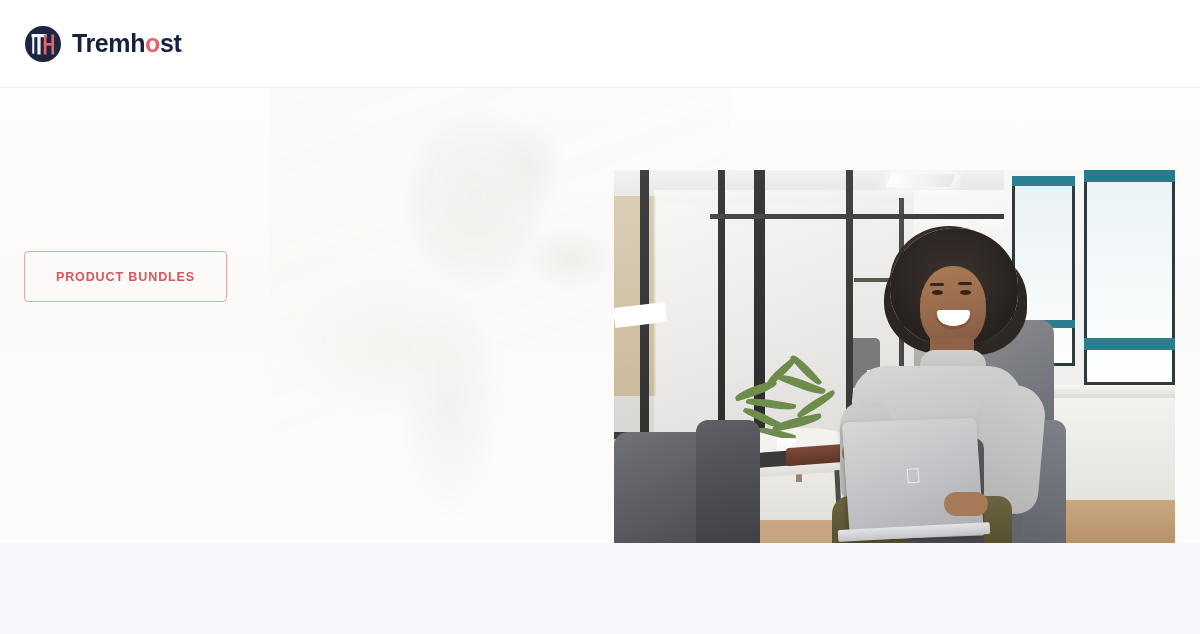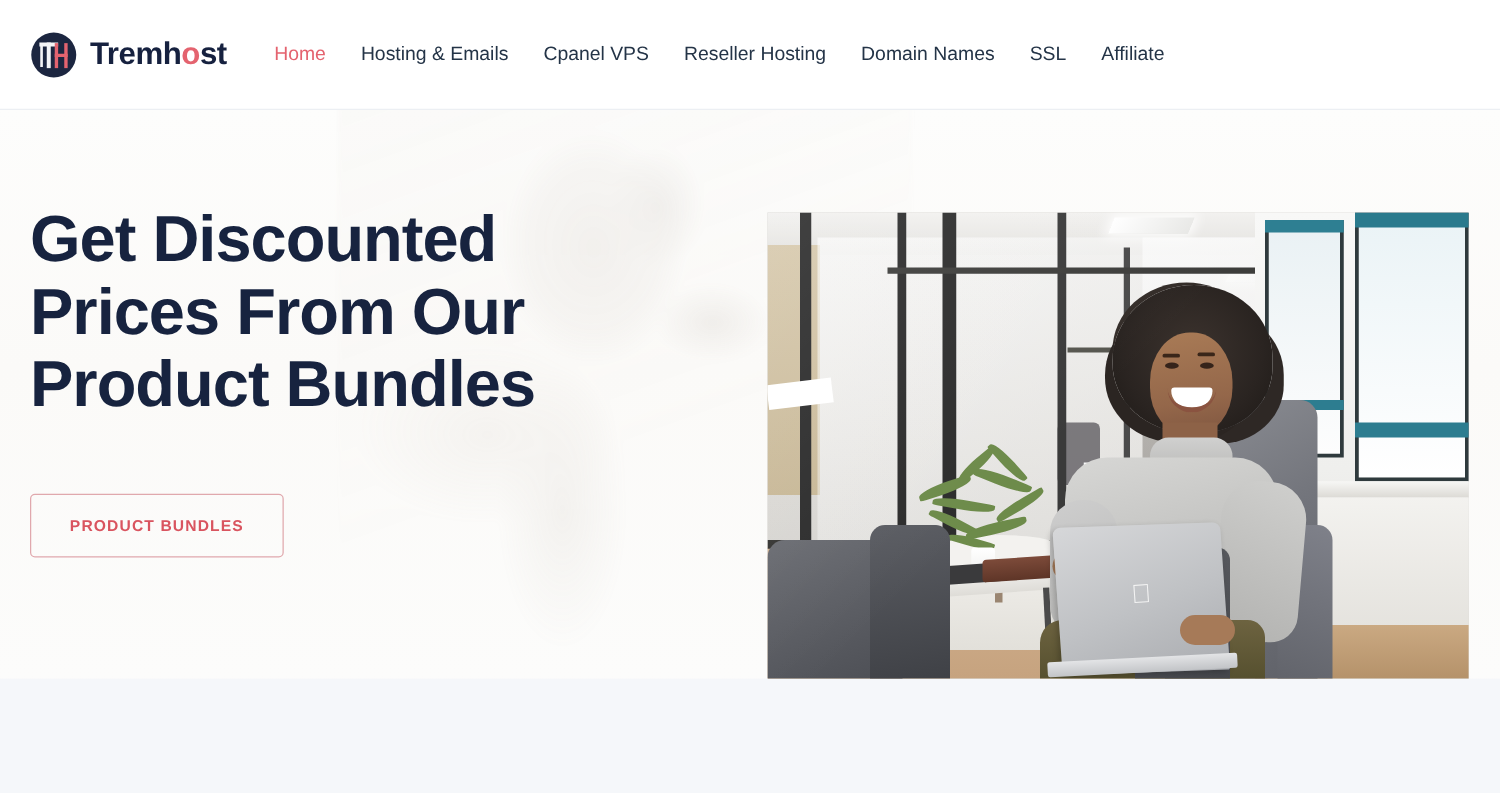--- a/index.html
+++ b/index.html
@@ -11,20 +11,21 @@
   }
 
   
   .site-header{
     position:absolute; top:0; left:0;
     width:1200px; height:88px;
     background:#ffffff;
     border-bottom:1px solid #eceff3;
     display:flex; align-items:center;
     z-index:30;
+    gap:46px;
   }
   .brand{
     display:flex; align-items:center; gap:10px;
     margin-left:24px; cursor:pointer;
     text-decoration:none;
   }
   .brand-mark{
     width:38px; height:38px; position:relative; flex:0 0 38px;
   }
   .brand-name{
@@ -87,21 +88,21 @@
     font-size:52px; line-height:58px; font-weight:bold;
     color:#17233f; letter-spacing:-0.8px;
     max-width:530px;
   }
   .hero-sub{
     margin-top:30px;
     font-size:17px; line-height:28px; color:#565b62;
     max-width:430px;
   }
   .hero-cta{
-    margin-top:58px;
+    margin-top:88px;
     width:203px; height:51px;
     border:1px solid #e0a8ad; border-radius:4px;
     background:transparent; color:#d9545f;
     font-size:12.5px; font-weight:bold; letter-spacing:0.9px;
     display:flex; align-items:center; justify-content:center;
     cursor:pointer;
   }
 
   
   .hero-photo{
@@ -420,38 +421,28 @@
         <rect x="8.2" y="11.6" width="2.1" height="17" fill="#f3f4f6"></rect>
 
         <rect x="19.8" y="9.5" width="2.7" height="20" fill="#e4636f"></rect>
         <rect x="27.4" y="9.5" width="2.7" height="20" fill="#e4636f"></rect>
         <rect x="19.8" y="18" width="10.3" height="2.6" fill="#e4636f"></rect>
       </svg>
     </span>
     <span class="brand-name"><span>Tremh</span><span class="accent">o</span><span>st</span></span>
   </a>
 
-  <nav class="main-nav">
-    <a class="nav-link active">Home</a>
-    <a class="nav-link">Hosting &amp; Emails</a>
-    <a class="nav-link">Cpanel VPS</a>
-    <a class="nav-link">Reseller Hosting</a>
-    <a class="nav-link">Domain Names</a>
-    <a class="nav-link">SSL</a>
-    <a class="nav-link">Affiliate</a>
-  </nav>
 
 </header>
 
 <section class="hero">
 
   <div class="hero-watermark"></div>
 
   <div class="hero-copy">
-    <h1 class="hero-title">Get Discounted Prices From Our Product Bundles</h1>
     <button class="hero-cta">PRODUCT BUNDLES</button>
   </div>
 
   <div class="hero-photo" title="Smiling woman with afro hair in grey turtleneck working on a silver MacBook while seated in a grey armchair in a modern office">
 
     <div class="hp-layer hp-bg"></div>
     <div class="hp-layer hp-ceiling"></div>
     <div class="hp-layer hp-striplight"></div>
     <div class="hp-layer hp-striplight2"></div>
     <div class="hp-layer hp-wallL"></div>

